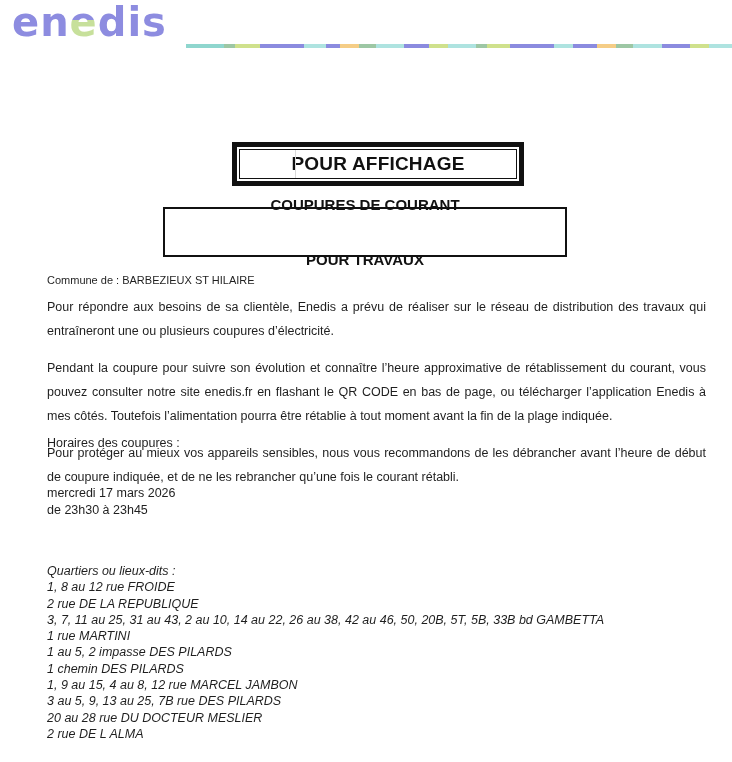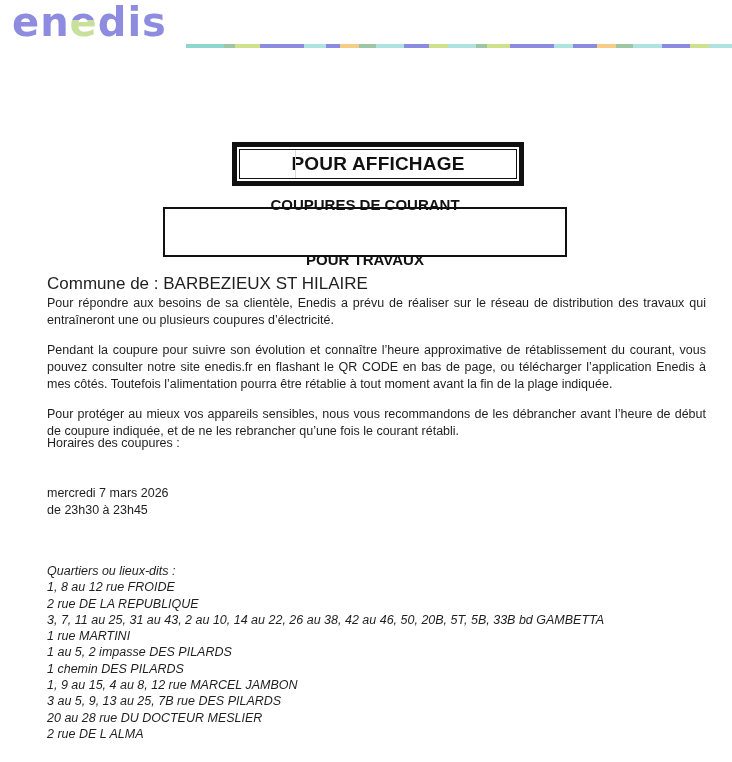--- a/index.html
+++ b/index.html
@@ -73,31 +73,31 @@
     background: #ffffff;
     gap: 34px;
   }
   .notice-box div {
     font-size: 15px; font-weight: bold; color: #111111;
     line-height: 21px; text-align: center;
   }
   
   .commune {
     position: absolute; left: 47px; top: 274px;
-    font-size: 17px;
+    font-size: 11px;
     text-align: center;
   }
   .paras {
     position: absolute; left: 47px; top: 295px;
     width: 664px;
   }
   .paras p {
     margin: 0 5px 13px 0;
     font-size: 12.5px;
-    line-height: 17px;
+    line-height: 24px;
     text-align: justify;
   }
   .schedule-label {
     position: absolute; left: 47px; top: 436px;
     font-size: 12.5px;
   }
   .schedule {
     position: absolute; left: 47px; top: 485px;
     font-size: 12.5px; line-height: 17px;
   }
@@ -156,21 +156,21 @@
 
   <div class="paras">
     <p>Pour répondre aux besoins de sa clientèle, Enedis a prévu de réaliser sur le réseau de distribution des travaux qui entraîneront une ou plusieurs coupures d’électricité.</p>
     <p>Pendant la coupure pour suivre son évolution et connaître l’heure approximative de rétablissement du courant, vous pouvez consulter notre site enedis.fr en flashant le QR CODE en bas de page, ou télécharger l’application Enedis à mes côtés. Toutefois l’alimentation pourra être rétablie à tout moment avant la fin de la plage indiquée.</p>
     <p>Pour protéger au mieux vos appareils sensibles, nous vous recommandons de les débrancher avant l’heure de début de coupure indiquée, et de ne les rebrancher qu’une fois le courant rétabli.</p>
   </div>
 
   <div class="schedule-label">Horaires des coupures :</div>
 
   <div class="schedule">
-    <div>mercredi 7 mars 2026</div>
+    <div>mercredi 17 mars 2026</div>
     <div>de 23h30 à 23h45</div>
   </div>
 
   <div class="districts">
     <div>Quartiers ou lieux-dits :</div>
     <div>1, 8 au 12 rue FROIDE</div>
     <div>2 rue DE LA REPUBLIQUE</div>
     <div>3, 7, 11 au 25, 31 au 43, 2 au 10, 14 au 22, 26 au 38, 42 au 46, 50, 20B, 5T, 5B, 33B bd GAMBETTA</div>
     <div>1 rue MARTINI</div>
     <div>1 au 5, 2 impasse DES PILARDS</div>

